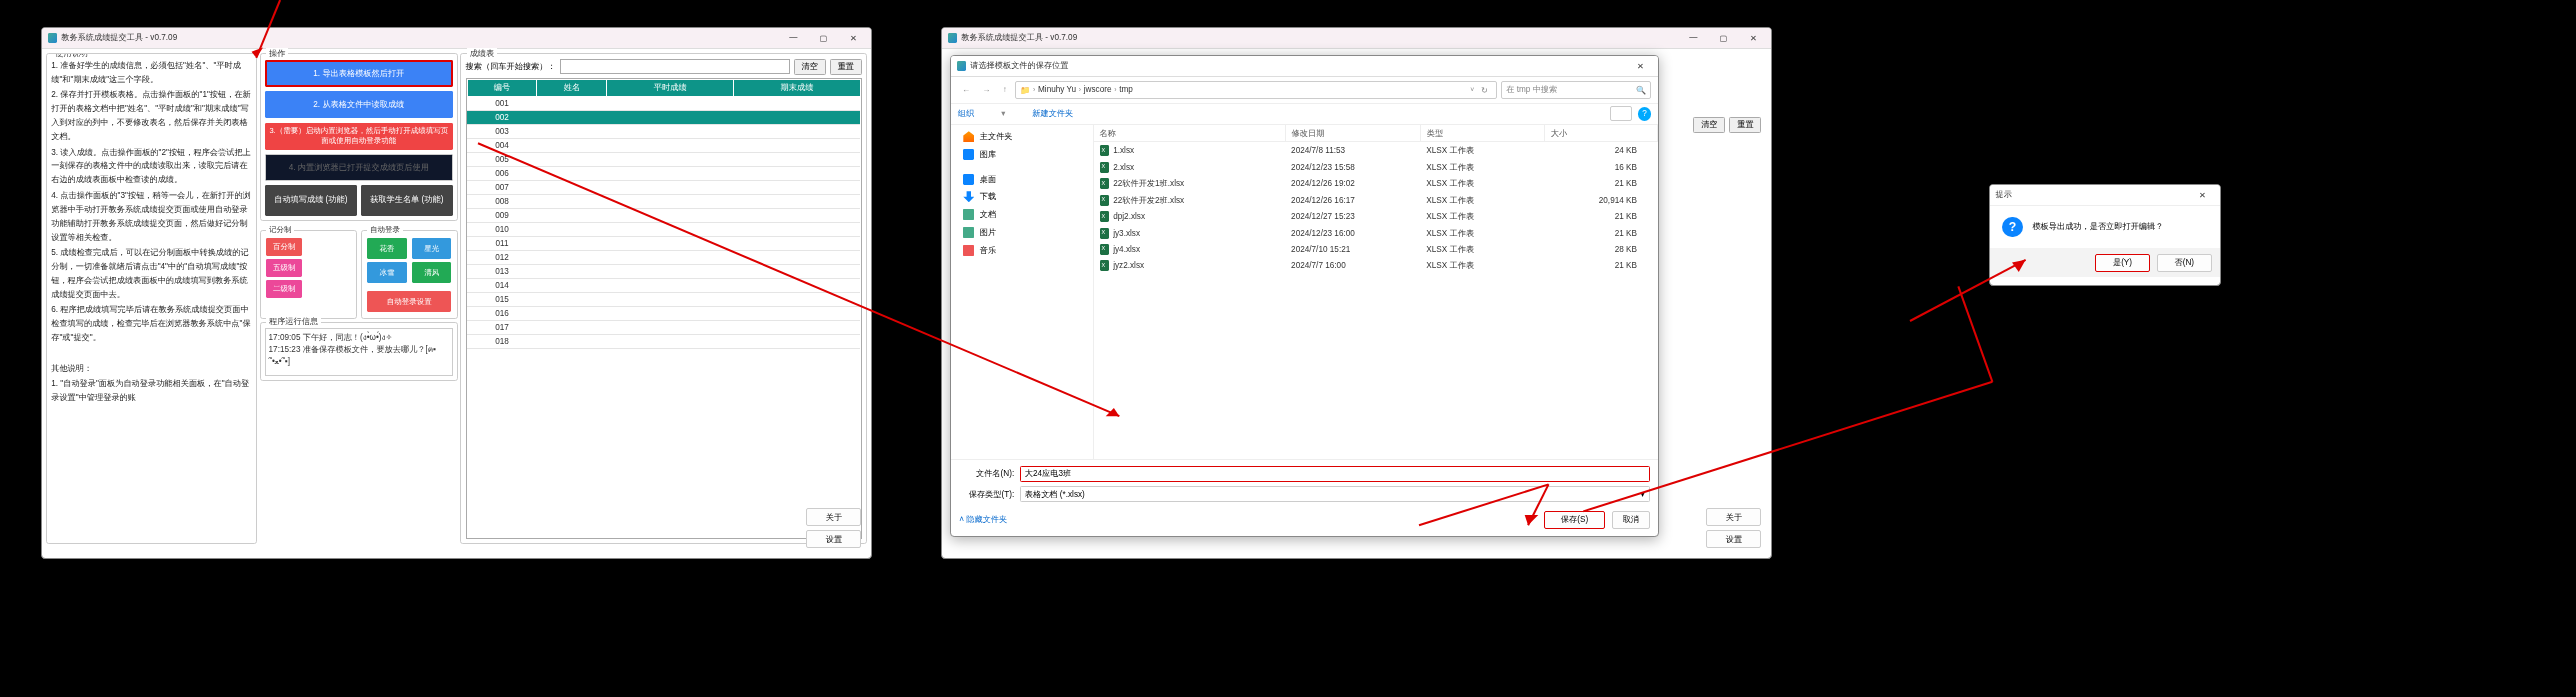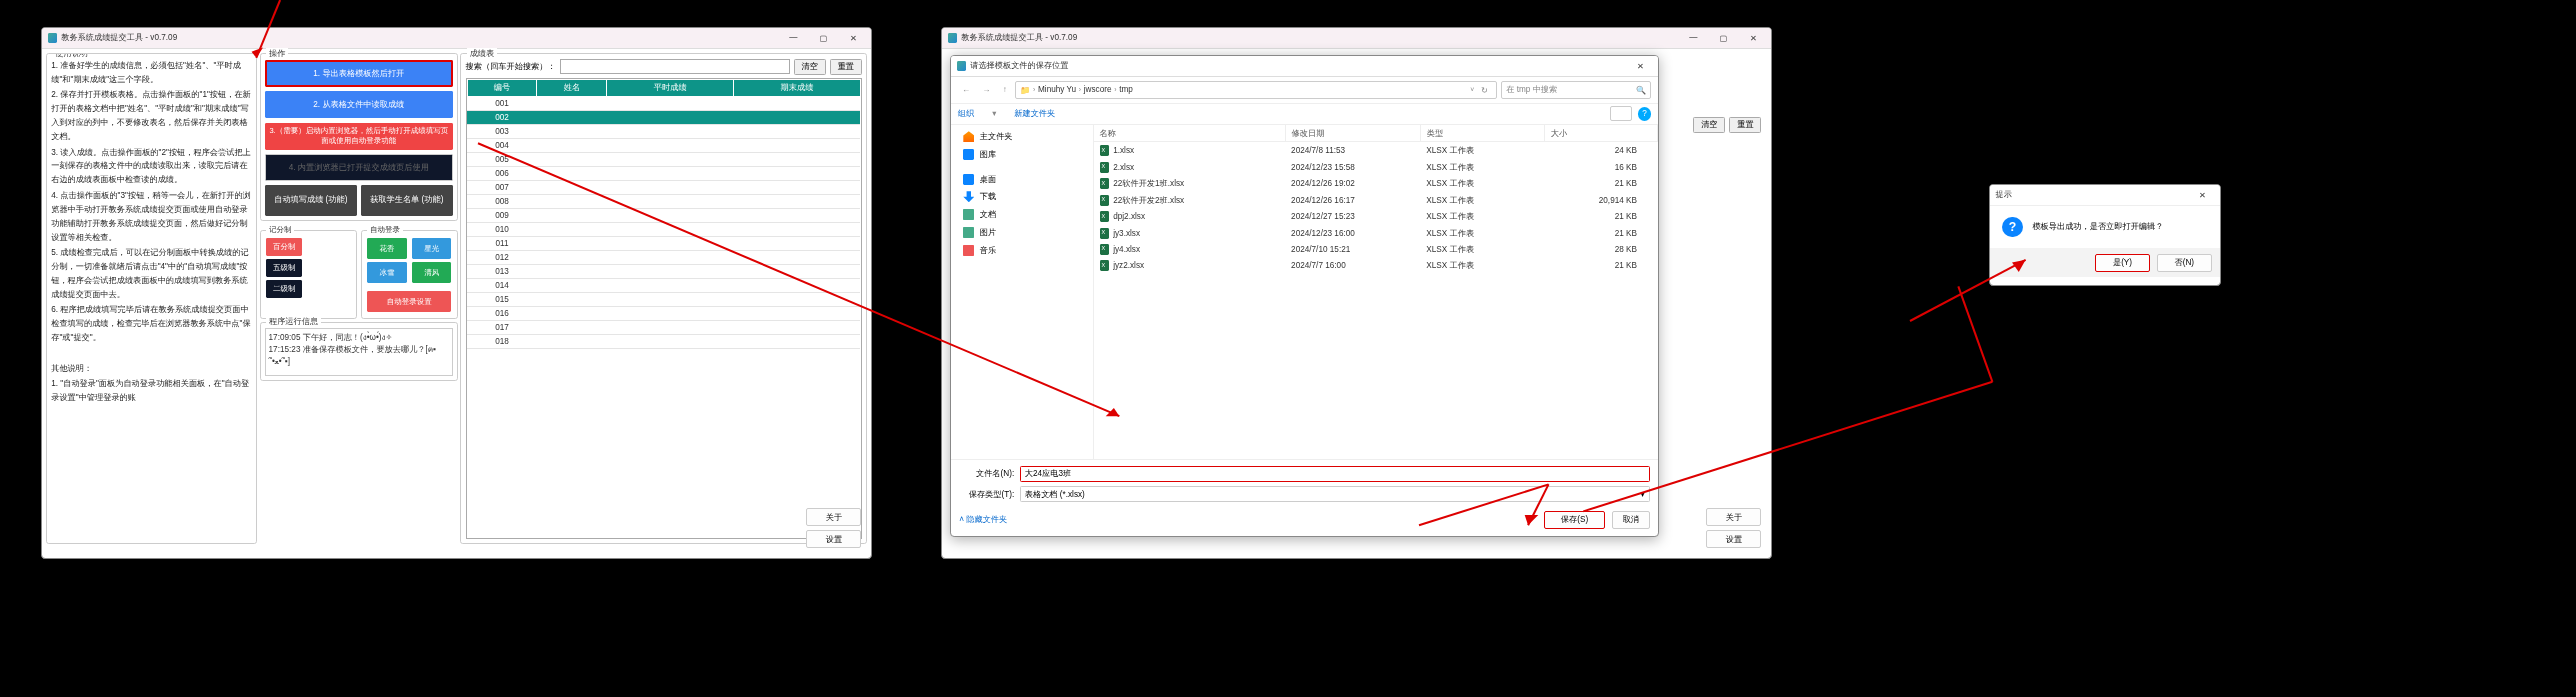--- a/index.html
+++ b/index.html
@@ -37,21 +37,21 @@
 .opsplit { display: flex; gap: 4.1px; }
 .opsplit .half { flex: 1; height: 31px; background: #444; color: #fff; display: flex; align-items: center; justify-content: center; text-align: center; border-radius: 1.4px; line-height: 1.3; cursor: pointer; }
 
 #scoreset { display: flex; gap: 4.1px; padding-top: 6.8px; }
 #scoreset .sbox { flex: 1; }
 #scoreset .sbox .gtitle { font-size: 7.5px; }
 .tagbtn { display: inline-block; padding: 4.1px 6.8px; border-radius: 1.4px; color: #fff; margin: 1.4px; font-size: 7.5px; cursor: pointer; }
 .t-red { background: #e55; }
 .t-green { background: #2a5; }
 .t-blue { background: #39d; }
-.t-gray { background: #0f172a; }
+.t-gray { background: #ec4899; }
 .bigtag { display: block; text-align: center; padding: 5.5px; margin-top: 7px; font-family: Liberation Serif, serif; }
 #autologin .row { display: flex; gap: 2.7px; }
 #autologin .row .tagbtn { flex: 1; text-align: center; padding: 5.5px 1.4px; }
 
 #loggrp textarea, #logbox { width: 100%; height: 48px; border: 0.7px solid #ccc; resize: none; padding: 2.7px; font-size: 7.5px; line-height: 1.5; color: #333; background: #fff; font-family: inherit; }
 
 .sidebtns { display: flex; flex-direction: column; gap: 4.1px; }
 .stdbtn { width: 55px; height: 18px; border: 0.7px solid #ccc; background: #fdfdfd; border-radius: 2px; cursor: pointer; }
 
 
@@ -73,21 +73,21 @@
 
 #savedlg { left: 950px; top: 55px; width: 709px; height: 482px; z-index: 5; }
 #savedlg .titlebar { background: #fff; }
 #savedlg .dtool { display: flex; align-items: center; gap: 4.1px; padding: 4.1px 6.8px; border-bottom: 0.7px solid #eee; }
 #savedlg .navarr { padding: 1.4px 4.1px; color: #888; cursor: pointer; }
 #savedlg .pathbox { flex: 1; display: flex; align-items: center; height: 18px; border: 0.7px solid #ccc; border-radius: 2px; padding: 0 4.1px; gap: 2.7px; }
 #savedlg .pathbox .seg { color: #333; }
 #savedlg .pathbox .chev { color: #888; font-size: 6.8px; }
 #savedlg .searchbox { width: 150px; height: 18px; border: 0.7px solid #ccc; border-radius: 2px; padding: 0 4.1px; display: flex; align-items: center; color: #888; }
 #savedlg .row2 { display: flex; align-items: center; justify-content: space-between; padding: 2.7px 6.8px; border-bottom: 0.7px solid #eee; }
-#savedlg .row2 .l { display: flex; gap: 18px; }
+#savedlg .row2 .l { display: flex; gap: 27px; }
 #savedlg .row2 a { color: #06c; cursor: pointer; }
 #savedlg .row2 .r { display: flex; gap: 5.5px; align-items: center; }
 #savedlg .viewbtn { width: 22px; height: 15px; border: 0.7px solid #ccc; border-radius: 2px; }
 #savedlg .helpcir { width: 13.6px; height: 13.6px; border-radius: 50%; background: #0af; color: #fff; display: flex; align-items: center; justify-content: center; }
 
 #savedlg .main { display: flex; height: 334px; }
 #savedlg .side { width: 143px; border-right: 0.7px solid #eee; padding: 2.7px 0; overflow: auto; }
 #savedlg .side .item { display: flex; align-items: center; gap: 5.5px; padding: 3.4px 12.3px; cursor: pointer; }
 #savedlg .side .ic { width: 11px; height: 11px; }
 .ic-home { background: linear-gradient(#f90,#f60); clip-path: polygon(50% 0,100% 40%,100% 100%,0 100%,0 40%); }

